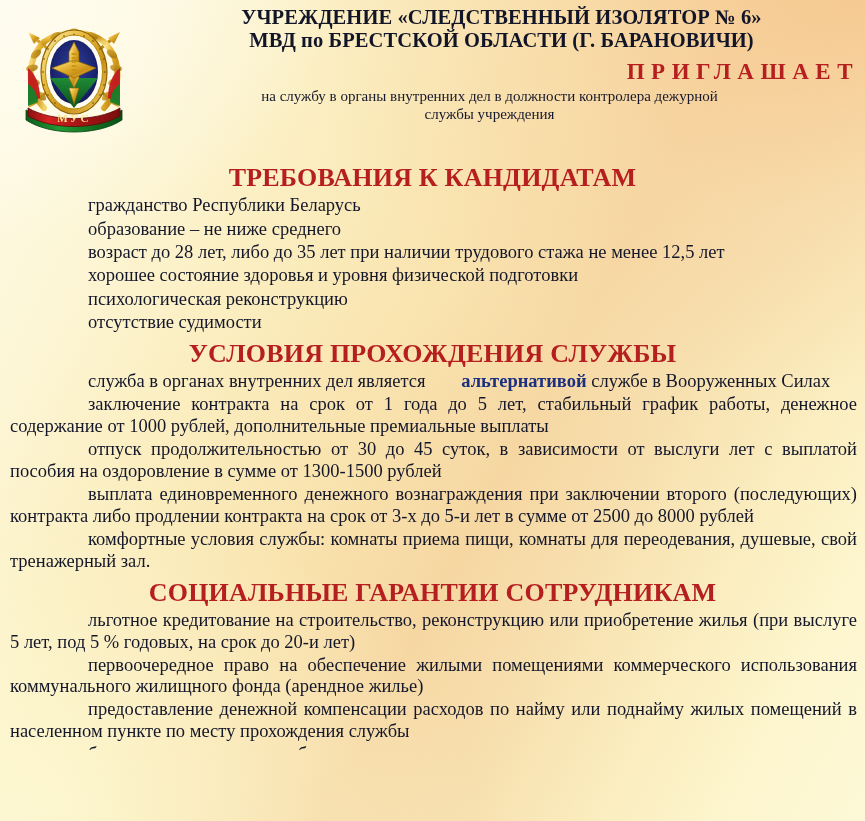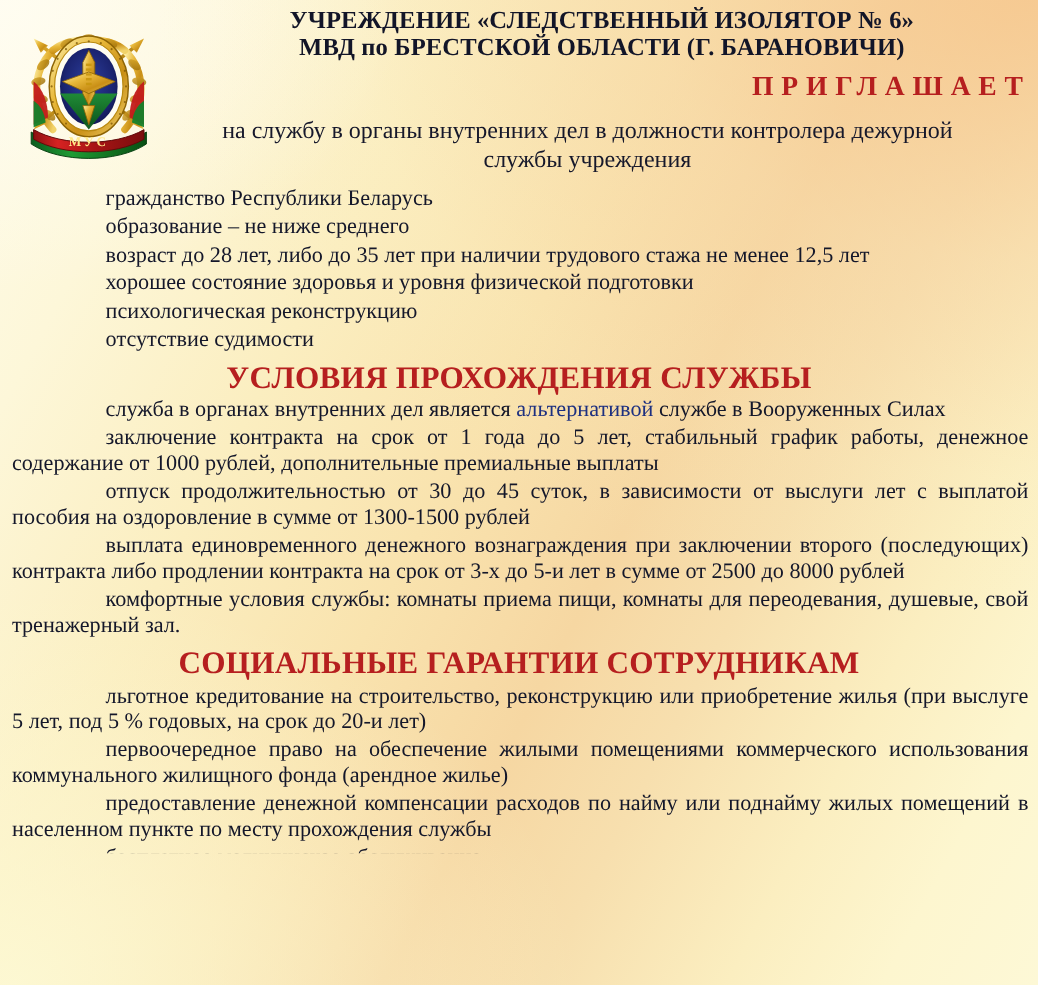--- a/index.html
+++ b/index.html
@@ -83,23 +83,23 @@
   .invite-word {
     margin-top: 7px;
     text-align: right;
     font-size: 23px;
     font-weight: 700;
     letter-spacing: 6.5px;
     color: #b61f1f;
     font-family: "Liberation Serif", "DejaVu Serif", serif;
   }
   .invite-sub {
-    margin-top: 12px;
+    margin-top: 2px;
     text-align: center;
-    font-size: 20px;
+    font-size: 15px;
     line-height: 1.2;
     color: #16182b;
     padding-left: 120px;
     padding-right: 6px;
   }
   .invite-sub .l2 { display: block; }
 
   
   .section-heading {
     text-align: center;
@@ -133,21 +133,22 @@
   
   .para.just {
     text-align: justify;
     text-align-last: left;
     text-indent: 78px;
     margin-bottom: 1px;
   }
 
   .accent-blue {
     color: #1d3080;
-    font-weight: 400;
+    font-weight: 700;
+    margin-left: 31px;
   }
 
   
   .clip-line {
     font-size: 18.5px;
     line-height: 1.185;
     color: #14172a;
     text-indent: 78px;
     height: 6px;
     overflow: hidden;
@@ -287,20 +288,21 @@
       </div>
 
       <div class="invite-word">ПРИГЛАШАЕТ</div>
 
       <div class="invite-sub">
         <span>на службу в органы внутренних дел в должности контролера дежурной</span>
         <span class="l2">службы учреждения</span>
       </div>
     </div>
 
+    <h2 class="section-heading">ТРЕБОВАНИЯ К КАНДИДАТАМ</h2>
     <div class="body-block">
       <p class="para req">гражданство Республики Беларусь</p>
       <p class="para req">образование – не ниже среднего</p>
       <p class="para req">возраст до 28 лет, либо до 35 лет при наличии трудового стажа не менее 12,5 лет</p>
       <p class="para req">хорошее состояние здоровья и уровня физической подготовки</p>
       <p class="para req">психологическая реконструкцию</p>
       <p class="para req">отсутствие судимости</p>
     </div>
 
     <h2 class="section-heading sh-tight">УСЛОВИЯ ПРОХОЖДЕНИЯ СЛУЖБЫ</h2>

